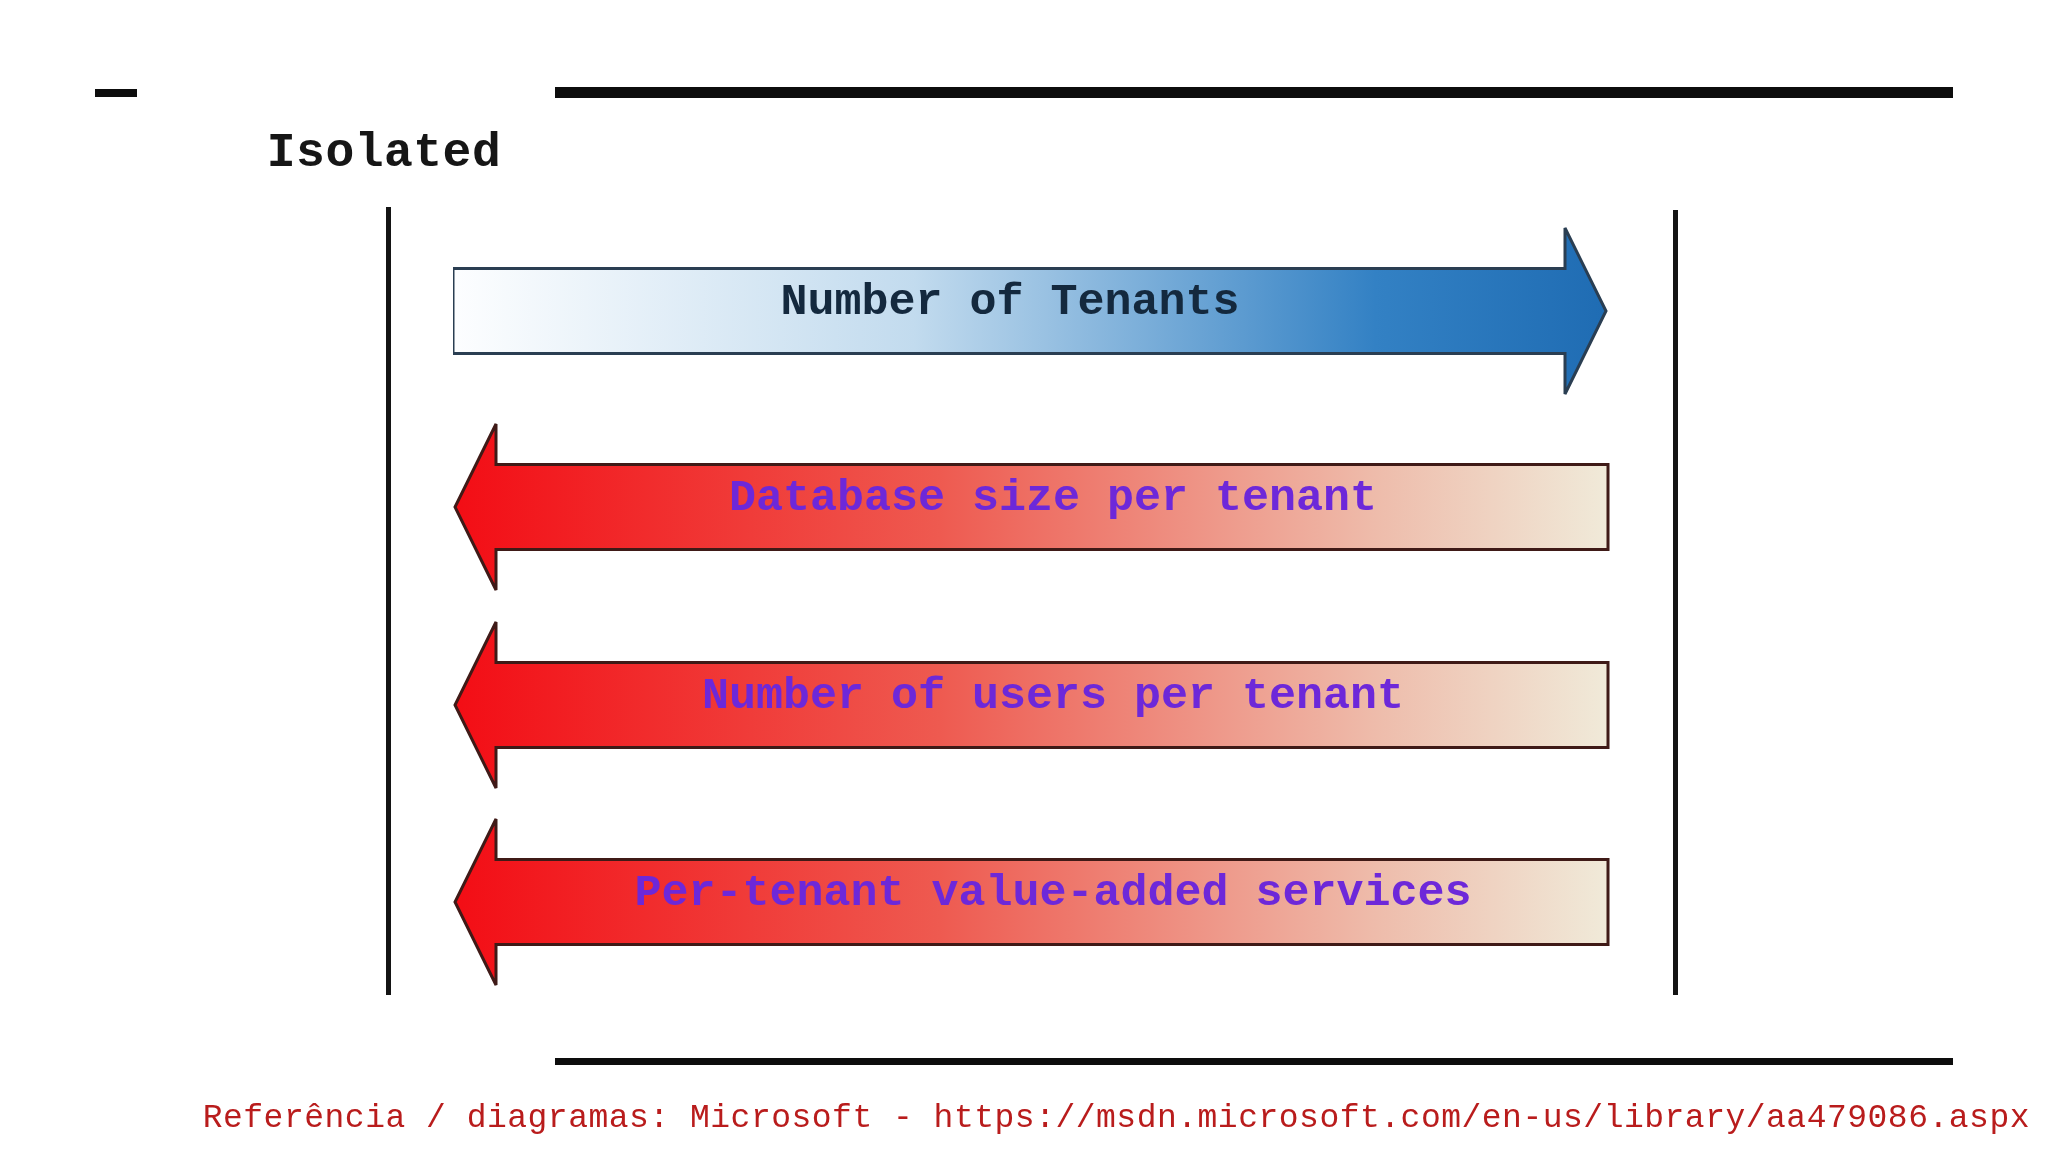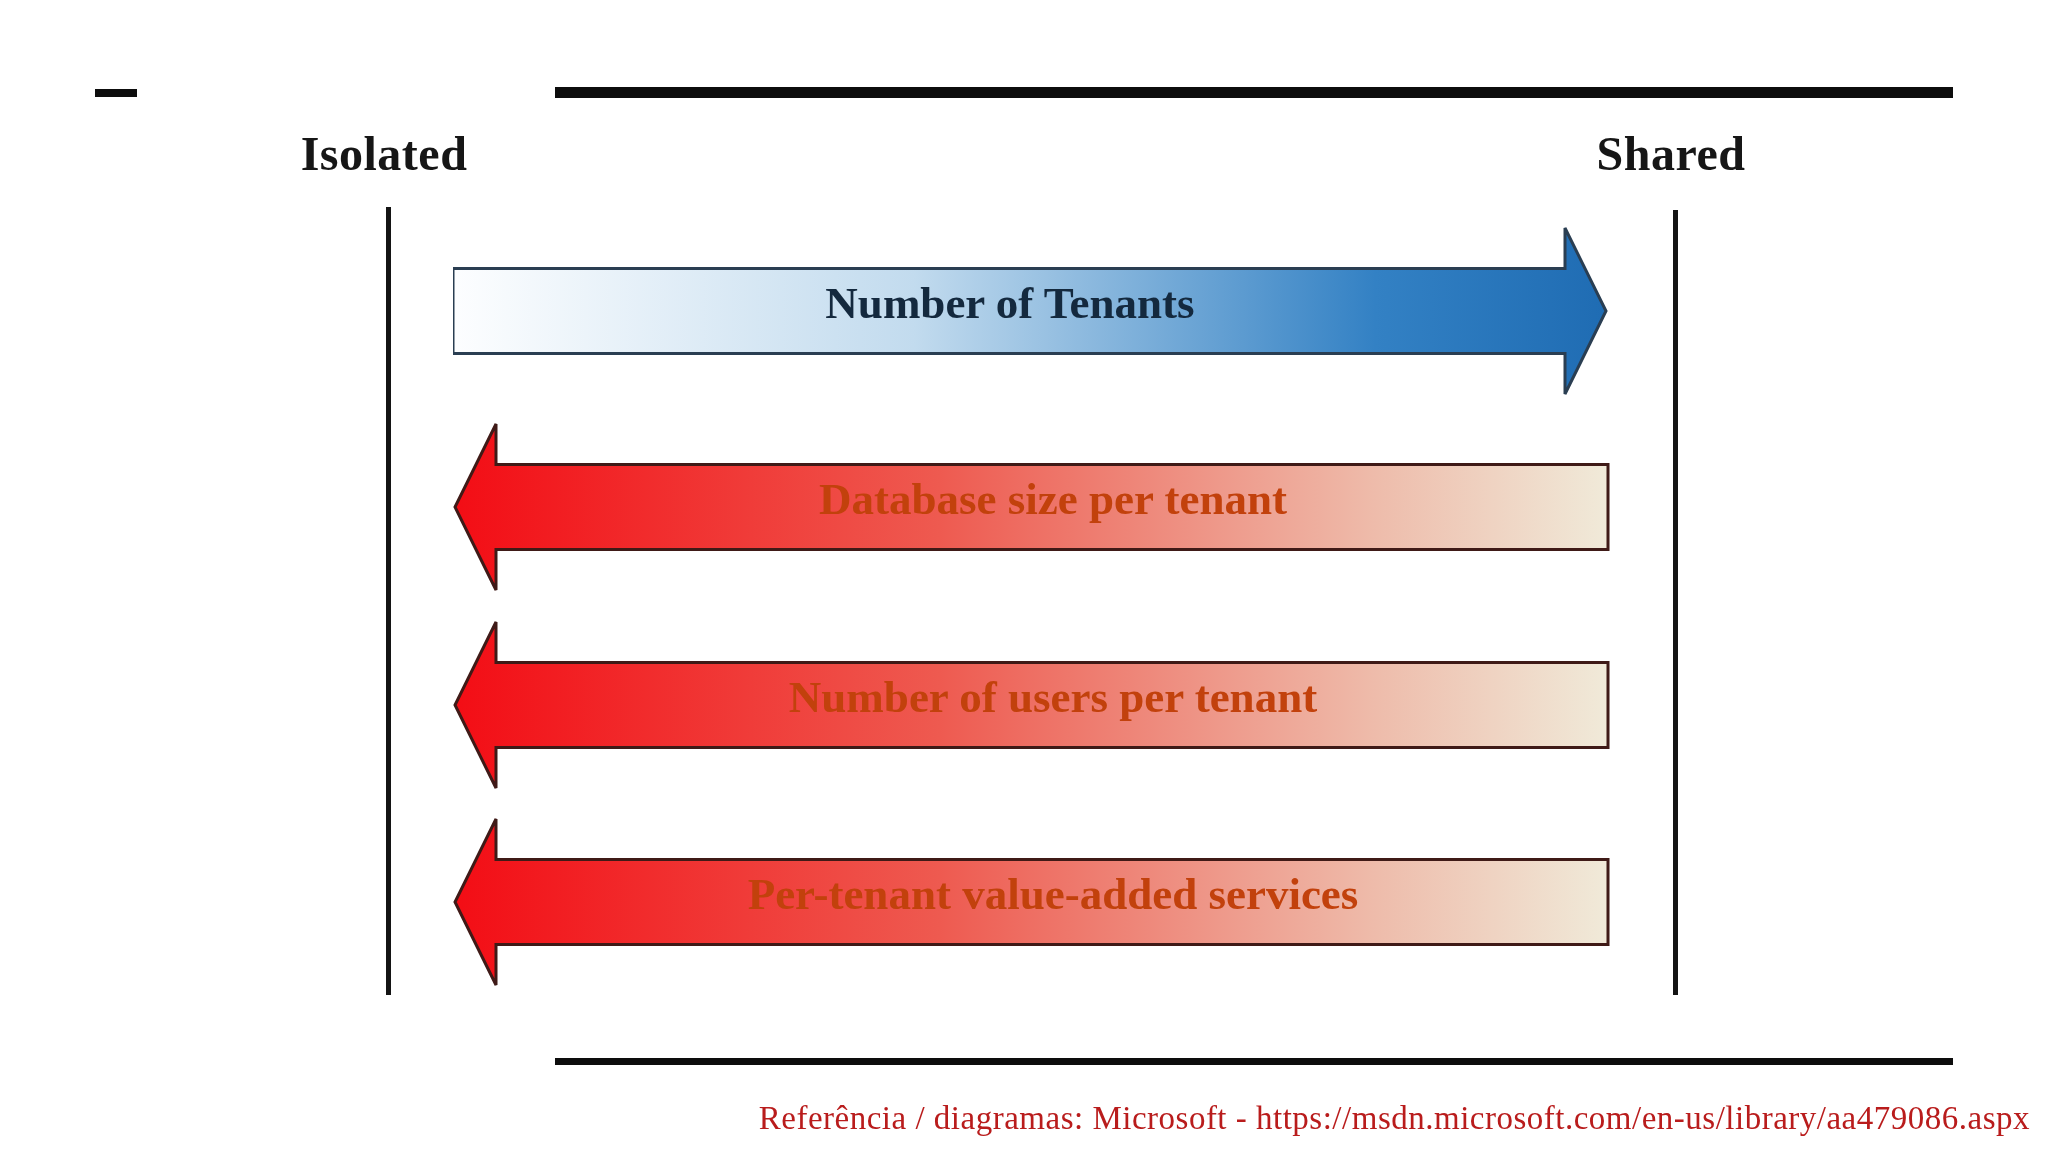--- a/index.html
+++ b/index.html
@@ -6,21 +6,21 @@
     margin: 0;
     padding: 0;
     background: #ffffff;
   }
   #canvas {
     position: relative;
     width: 2048px;
     height: 1152px;
     background: #ffffff;
     overflow: hidden;
-    font-family: Liberation Serif, serif;
+    font-family: Liberation Mono, monospace;
   }
   .rule {
     position: absolute;
     background: #0d0d0d;
   }
   #dash-mark        { left: 95px;  top: 89px;  width: 42px;  height: 8px; }
   #top-rule         { left: 555px; top: 87px;  width: 1398px; height: 11px; }
   #bottom-rule      { left: 555px; top: 1058px; width: 1398px; height: 7px; }
   #isolated-axis    { left: 386px;  top: 207px; width: 5px; height: 788px; background:#141414; }
   #shared-axis      { left: 1673px; top: 210px; width: 5px; height: 785px; background:#141414; }
@@ -62,21 +62,21 @@
     height: 69px;
     width: 1114px;
     display: flex;
     align-items: center;
     justify-content: center;
     font-size: 45px;
     font-weight: bold;
     white-space: nowrap;
   }
   #arrow-tenants .arrow-label { left: 0px;  color: #14293e; }
-  .red-arrow .arrow-label     { left: 43px; color: #c2410c; }
+  .red-arrow .arrow-label     { left: 43px; color: #6d28d9; }
 
   #watermark {
     position: absolute;
     right: 18px;
     top: 1100px;
     font-size: 33px;
     font-weight: normal;
     color: #b91c1c;
     white-space: nowrap;
     letter-spacing: 0.5px;
@@ -101,21 +101,20 @@
         <stop offset="0.8" stop-color="#eebcab"></stop>
         <stop offset="1" stop-color="#f0ead9"></stop>
       </linearGradient>
     </defs>
   </svg>
 
   <div id="dash-mark" class="rule"></div>
   <div id="top-rule" class="rule"></div>
 
   <div id="isolated-label" class="pole-label">Isolated</div>
-  <div id="shared-label" class="pole-label">Shared</div>
 
   <div id="isolated-axis" class="rule"></div>
   <div id="shared-axis" class="rule"></div>
 
   <div id="arrow-tenants" class="arrow">
     <svg width="1155" height="170" viewBox="0 0 1155 170" aria-hidden="true">
       <polygon points="0,42.5 1112,42.5 1112,2 1153,85 1112,168 1112,127.5 0,127.5" fill="url(#gradBlue)" stroke="#2a3e52" stroke-width="3" stroke-linejoin="miter"></polygon>
     </svg>
     <div class="arrow-label">Number of Tenants</div>
   </div>

